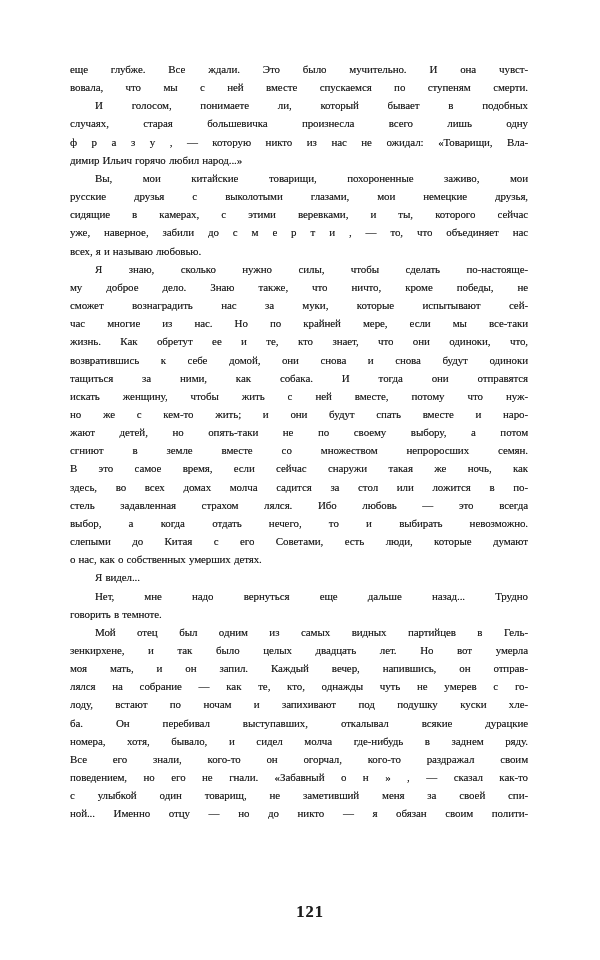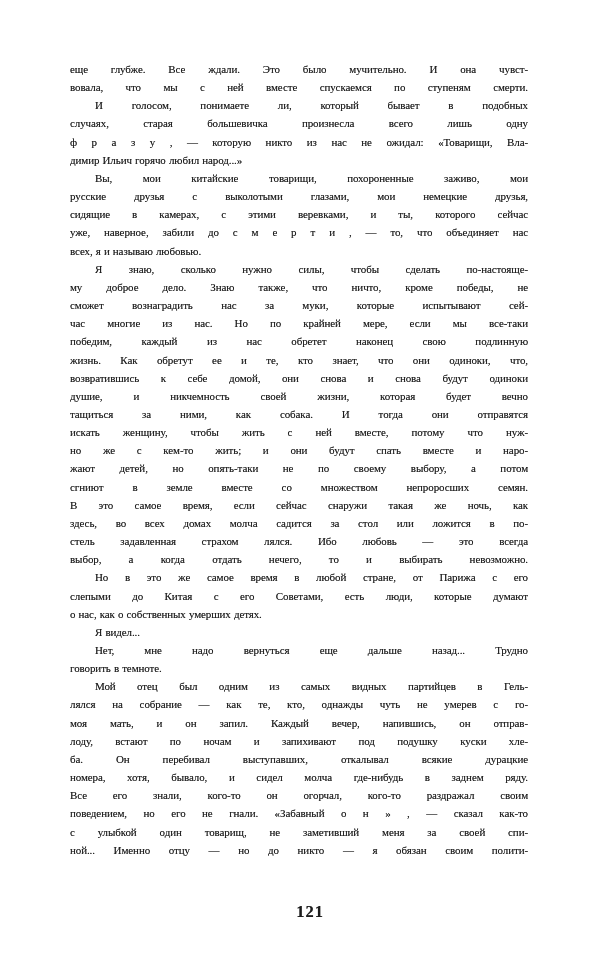--- a/index.html
+++ b/index.html
@@ -67,42 +67,40 @@
       <div class="line no-just">димир Ильич горячо любил народ...»</div>
       <div class="line indent">Вы, мои китайские товарищи, похороненные заживо, мои</div>
       <div class="line">русские друзья с выколотыми глазами, мои немецкие друзья,</div>
       <div class="line">сидящие в камерах, с этими веревками, и ты, которого сейчас</div>
       <div class="line">уже, наверное, забили до с м е р т и , — то, что объединяет нас</div>
       <div class="line no-just">всех, я и называю любовью.</div>
       <div class="line indent">Я знаю, сколько нужно силы, чтобы сделать по-настояще-</div>
       <div class="line">му доброе дело. Знаю также, что ничто, кроме победы, не</div>
       <div class="line">сможет вознаградить нас за муки, которые испытывают сей-</div>
       <div class="line">час многие из нас. Но по крайней мере, если мы все-таки</div>
-      <div class="line">победим, каждый из нас обретет наконец свою подлинную</div>
       <div class="line">жизнь. Как обретут ее и те, кто знает, что они одиноки, что,</div>
       <div class="line">возвратившись к себе домой, они снова и снова будут одиноки</div>
-      <div class="line">душие, и никчемность своей жизни, которая будет вечно</div>
       <div class="line">тащиться за ними, как собака. И тогда они отправятся</div>
       <div class="line">искать женщину, чтобы жить с ней вместе, потому что нуж-</div>
       <div class="line">но же с кем-то жить; и они будут спать вместе и наро-</div>
       <div class="line">жают детей, но опять-таки не по своему выбору, а потом</div>
       <div class="line">сгниют в земле вместе со множеством непроросших семян.</div>
       <div class="line">В это самое время, если сейчас снаружи такая же ночь, как</div>
       <div class="line">здесь, во всех домах молча садится за стол или ложится в по-</div>
       <div class="line">стель задавленная страхом лялся. Ибо любовь — это всегда</div>
       <div class="line">выбор, а когда отдать нечего, то и выбирать невозможно.</div>
-      <div class="line indent">Но в это же самое время в любой стране, от Парижа с его</div>
       <div class="line">слепыми до Китая с его Советами, есть люди, которые думают</div>
       <div class="line no-just">о нас, как о собственных умерших детях.</div>
       <div class="line indent no-just">Я видел...</div>
       <div class="line indent">Нет, мне надо вернуться еще дальше назад... Трудно</div>
       <div class="line no-just">говорить в темноте.</div>
       <div class="line indent">Мой отец был одним из самых видных партийцев в Гель-</div>
+      <div class="line">зенкирхене, и так было целых двадцать лет. Но вот умерла</div>
+      <div class="line">моя мать, и он запил. Каждый вечер, напившись, он отправ-</div>
       <div class="line">лялся на собрание — как те, кто, однажды чуть не умерев с го-</div>
-      <div class="line">моя мать, и он запил. Каждый вечер, напившись, он отправ-</div>
       <div class="line">лоду, встают по ночам и запихивают под подушку куски хле-</div>
       <div class="line">ба. Он перебивал выступавших, откалывал всякие дурацкие</div>
       <div class="line">номера, хотя, бывало, и сидел молча где-нибудь в заднем ряду.</div>
       <div class="line">Все его знали, кого-то он огорчал, кого-то раздражал своим</div>
       <div class="line">поведением, но его не гнали. «Забавный о н » , — сказал как-то</div>
       <div class="line">с улыбкой один товарищ, не заметивший меня за своей спи-</div>
       <div class="line">ной... Именно отцу — но до никто — я обязан своим полити-</div>
     </div>
   <div class="page-number">121</div>
 </div>

